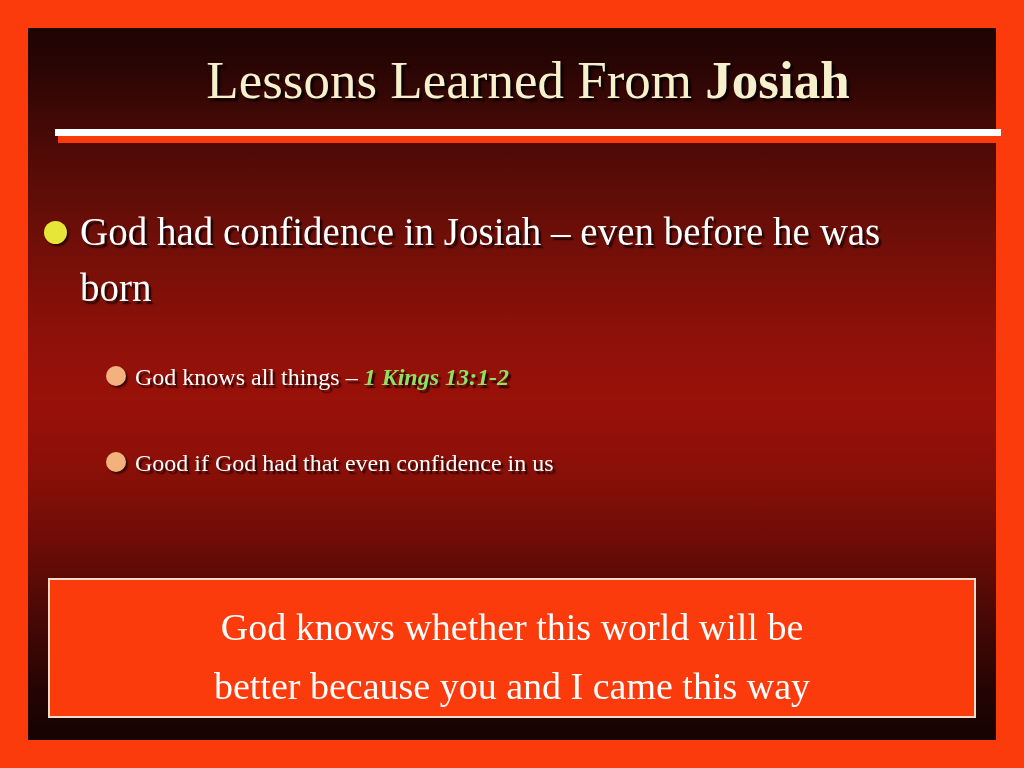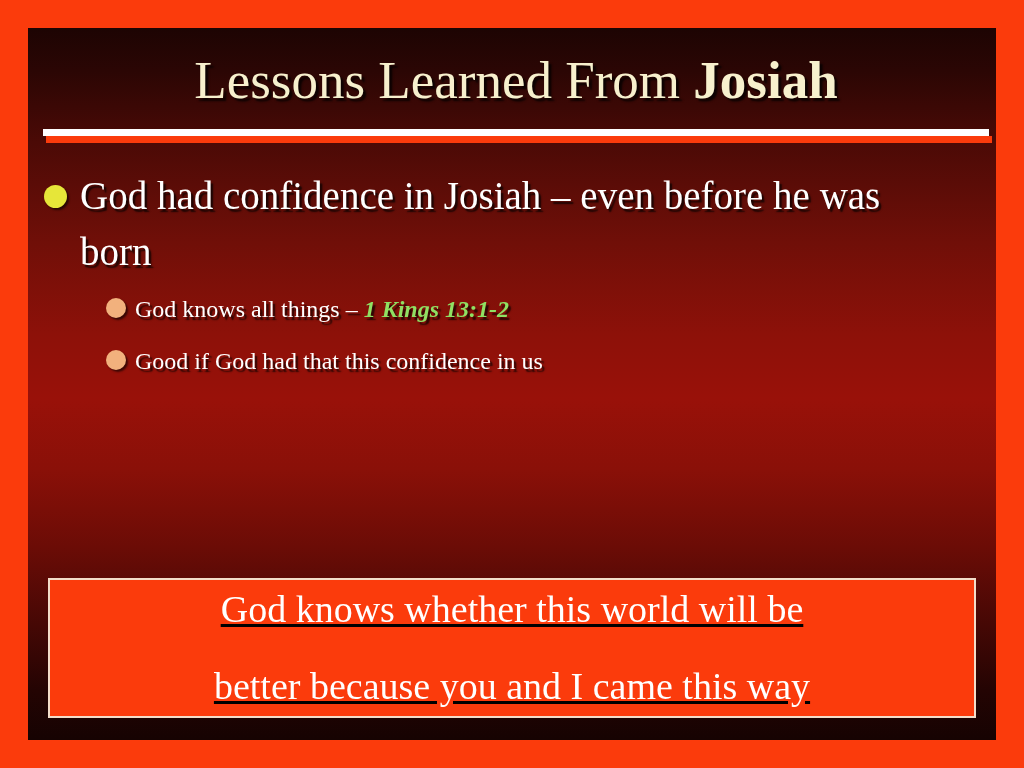--- a/index.html
+++ b/index.html
@@ -41,21 +41,21 @@
         #8a1008 62%,
         #6b0c06 73%,
         #450805 84%,
         #240403 93%,
         #160302 100%);
   }
 
   
   #title-zone {
     position: absolute;
-    left: 4px;
+    left: 16px;
     top: 0;
     width: 968px;
     height: 128px;
   }
   #slide-title {
     position: absolute;
     left: 0;
     top: 20px;
     width: 968px;
     text-align: center;
@@ -92,20 +92,21 @@
     position: absolute;
     left: 0;
     top: 140px;
     width: 968px;
   }
   .bullet-row {
     display: flex;
     align-items: flex-start;
     color: #ffffff;
     text-shadow: 2.5px 2.5px 1.5px rgba(0,0,0,0.70);
+    margin-top: 36px;
   }
   .bullet-dot {
     flex: 0 0 auto;
     border-radius: 50%;
     box-shadow: 2px 2px 2px rgba(0,0,0,0.6);
   }
   .bullet-text {
     flex: 1 1 auto;
   }
   .ref {
@@ -168,22 +169,21 @@
     left: 20px;
     top: 550px;
     width: 928px;
     height: 140px;
     background: #fb3b0c;
     border: 2px solid #f3ddc9;
     box-sizing: border-box;
     display: flex;
     flex-direction: column;
     align-items: center;
-    justify-content: space-between;
-    text-decoration: underline;
+    justify-content: flex-end;
   }
   .callout-line {
     color: #ffffff;
     font-size: 38px;
     line-height: 59px;
     text-align: center;
     white-space: nowrap;
   }
 </style>
 </head>
@@ -207,21 +207,21 @@
       </div>
 
       <div class="bullet-row lvl2">
         <span class="bullet-dot" style="background: rgb(242, 177, 125);"></span>
         <span class="bullet-text"><span>God knows all things – </span><span class="ref" style="color: rgb(143, 224, 99);">1 Kings 13:1-2</span></span>
       </div>
 
 
       <div class="bullet-row lvl2">
         <span class="bullet-dot" style="background: rgb(242, 177, 125);"></span>
-        <span class="bullet-text"><span>Good if God had that this confidence in us</span></span>
+        <span class="bullet-text"><span>Good if God had that even confidence in us</span></span>
       </div>
 
     </div>
 
     <div id="callout-box" style="background: rgb(251, 59, 12); border-color: rgb(243, 221, 201);">
       <div class="callout-line">God knows whether this world will be</div>
       <div class="callout-line">better because you and I came this way</div>
     </div>
 
   </div>

